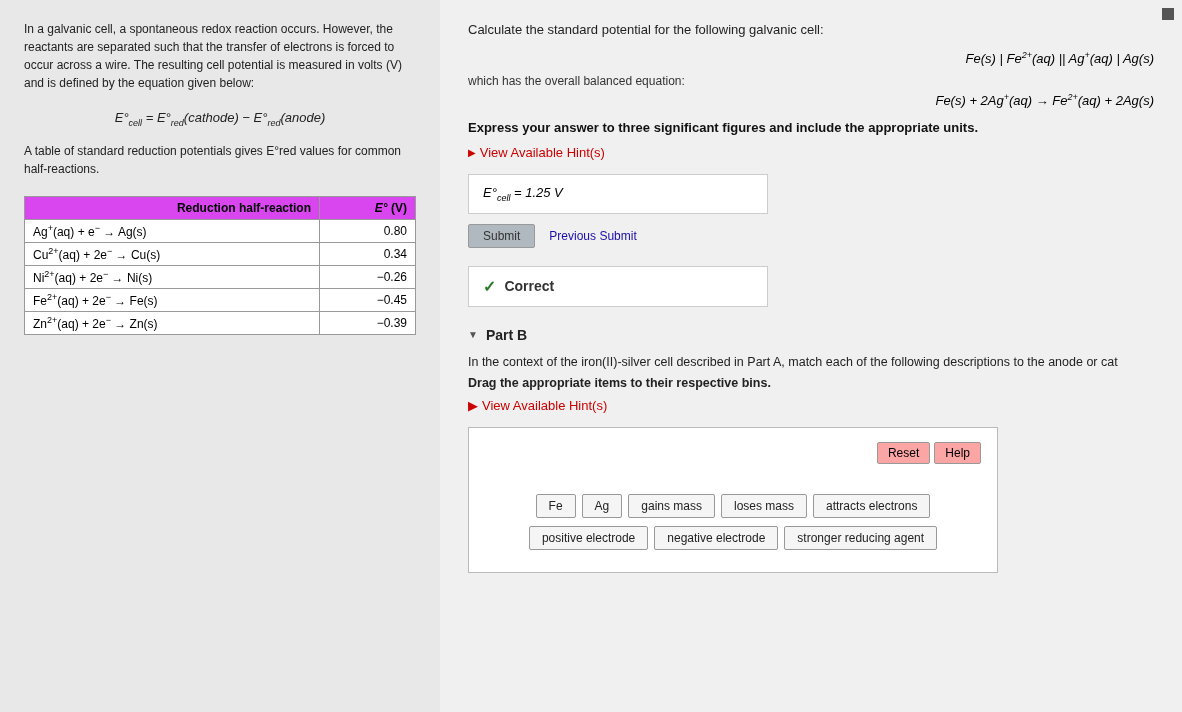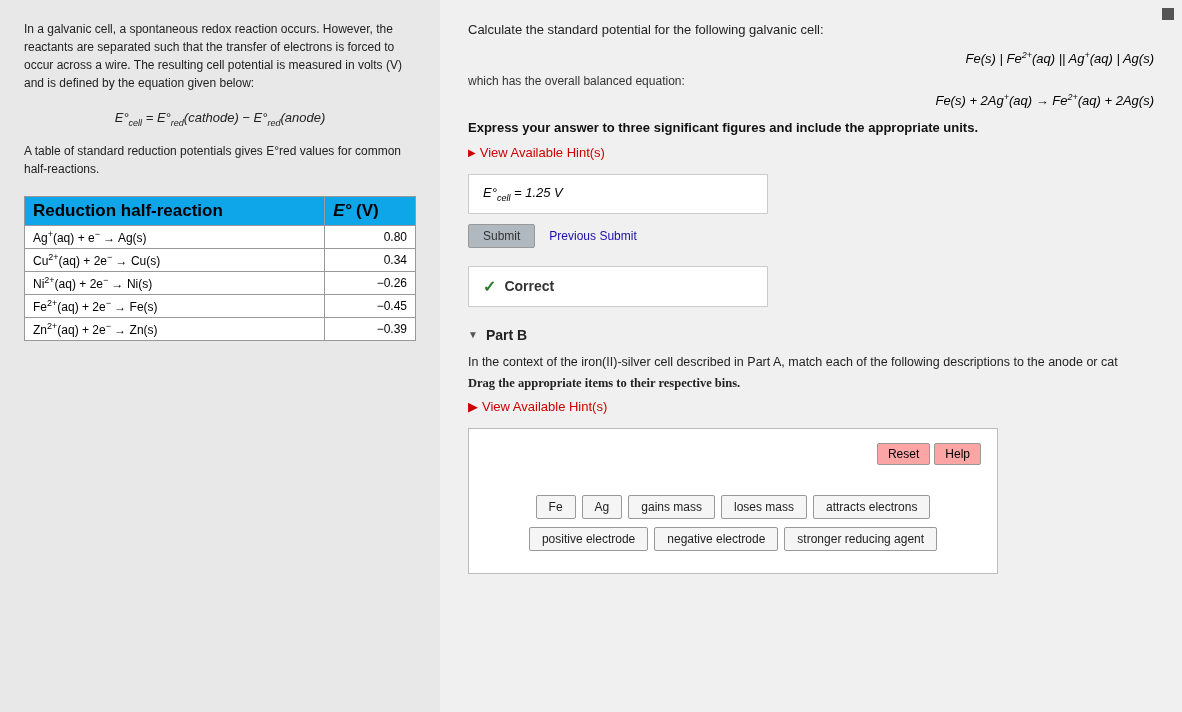--- a/index.html
+++ b/index.html
@@ -42,26 +42,26 @@
     }
 
     .reduction-table {
       border-collapse: collapse;
       width: 100%;
       font-size: 12px;
       background: white;
     }
 
     .reduction-table th {
-      background: #0ea5e9;
+      background: #d946ef;
       border: 1px solid #999;
       padding: 4px 8px;
-      text-align: left;
-      font-weight: bold;
-      font-size: 17px;
+      text-align: right;
+      font-weight: bold;
+      font-size: 12px;
     }
 
     .reduction-table td {
       border: 1px solid #999;
       padding: 3px 8px;
     }
 
     .reduction-table td:last-child {
       text-align: right;
     }
@@ -211,21 +211,20 @@
       color: #222;
       margin-bottom: 4px;
       line-height: 1.5;
     }
 
     .part-b-drag {
       font-size: 12.5px;
       font-weight: bold;
       color: #222;
       margin-bottom: 8px;
-      font-family: Liberation Serif, serif;
     }
 
     .hint-link2 {
       color: #c00;
       font-size: 13px;
       cursor: pointer;
       display: flex;
       align-items: center;
       gap: 4px;
       margin-bottom: 14px;

